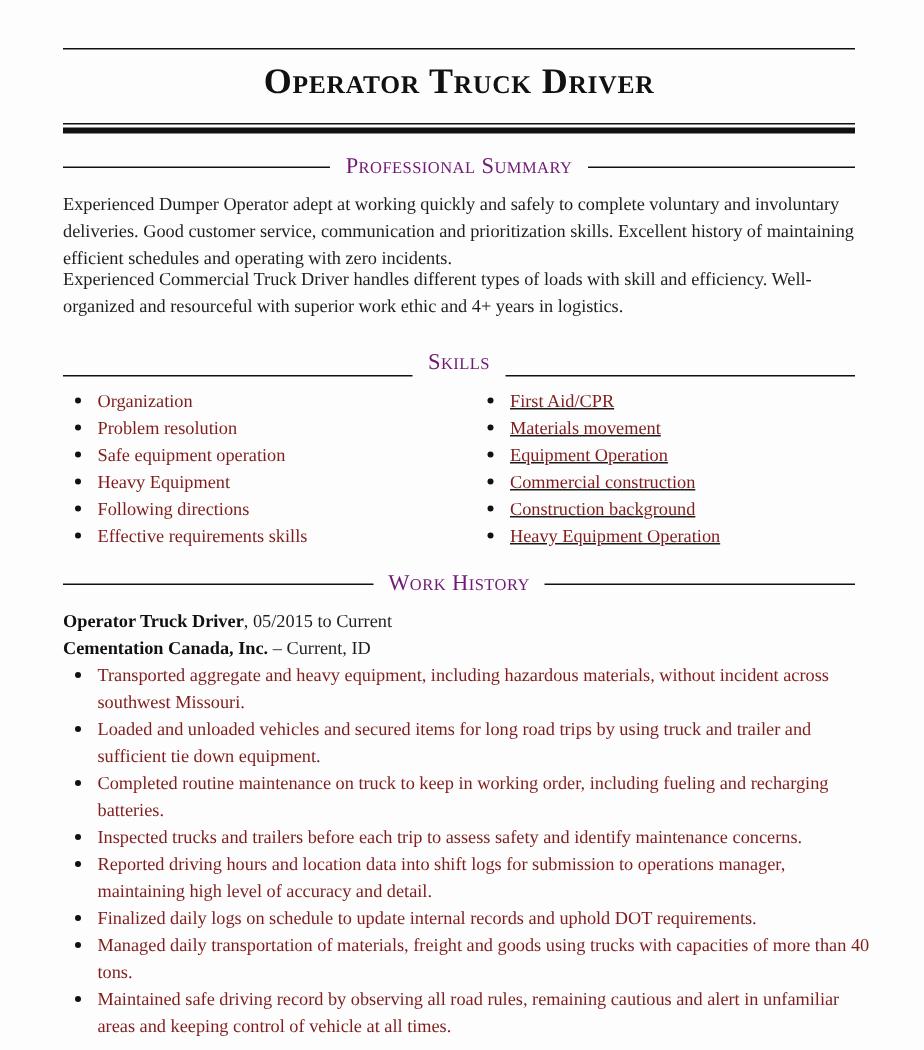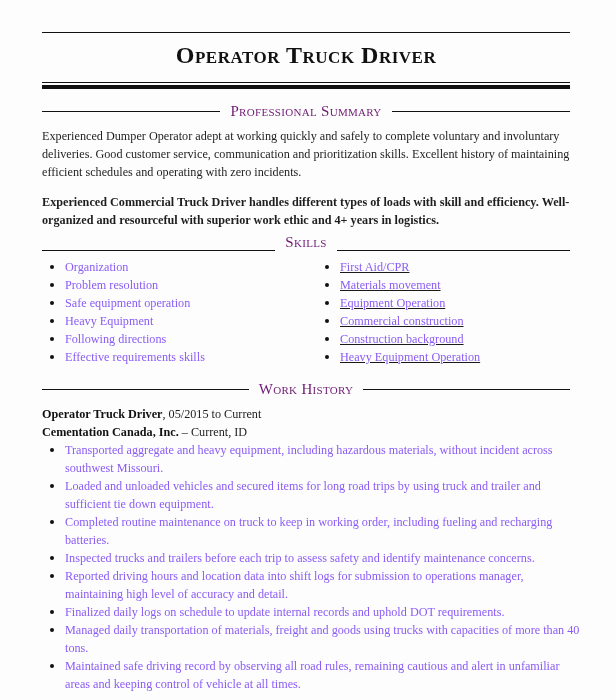--- a/index.html
+++ b/index.html
@@ -27,21 +27,21 @@
   .section-head .label {
     font-variant: small-caps; font-size: 15px; padding: 0 10px; color: #701a75; letter-spacing: 0.3px;
   }
   .para {
     position: absolute; left: 0; width: 528px;
     font-size: 12.2px; line-height: 18px; color: #1e1e1e;
   }
   .skills { position: absolute; left: 0; top: 258px; width: 528px; display: flex; }
   .skills ul { list-style: none; margin: 0; padding: 0; }
   .skills li, .duties li {
-    position: relative; font-size: 12.2px; line-height: 18px; padding-left: 23px; color: #8b5cf6;
+    position: relative; font-size: 12.2px; line-height: 18px; padding-left: 23px; color: #7f1d1d;
   }
   .skills li::before, .duties li::before {
     content: ""; position: absolute; left: 8px; top: 7px; width: 4px; height: 4px;
     border-radius: 50%; background: #111;
   }
   .skills .col1 { width: 275px; }
   .skills .col2 { width: 253px; text-decoration: underline; }
   .job { position: absolute; left: 0; top: 405px; width: 540px; }
   .job .line1, .job .line2 { font-size: 12.2px; line-height: 18px; color: #1e1e1e; }
   .job b { font-weight: bold; color: #111; }
@@ -55,21 +55,21 @@
   <div class="title">Operator Truck Driver</div>
   <div class="rule-thin"></div>
   <div class="rule-thick"></div>
 
   <div class="section-head" style="top:101px;">
     <div class="line"></div>
     <span class="label">Professional Summary</span>
     <div class="line"></div>
   </div>
   <div class="para" style="top:127px;">Experienced Dumper Operator adept at working quickly and safely to complete voluntary and involuntary deliveries. Good customer service, communication and prioritization skills. Excellent history of maintaining efficient schedules and operating with zero incidents.</div>
-  <div class="para" style="top:193px;font-weight:bold;">Experienced Commercial Truck Driver handles different types of loads with skill and efficiency. Well-organized and resourceful with superior work ethic and 4+ years in logistics.</div>
+  <div class="para" style="top:177px;">Experienced Commercial Truck Driver handles different types of loads with skill and efficiency. Well-organized and resourceful with superior work ethic and 4+ years in logistics.</div>
 
   <div class="section-head" style="top:231px;align-items:flex-end;">
     <div class="line"></div>
     <span class="label">Skills</span>
     <div class="line"></div>
   </div>
   <div class="skills">
     <ul class="col1">
       <li>Organization</li>
       <li>Problem resolution</li>

